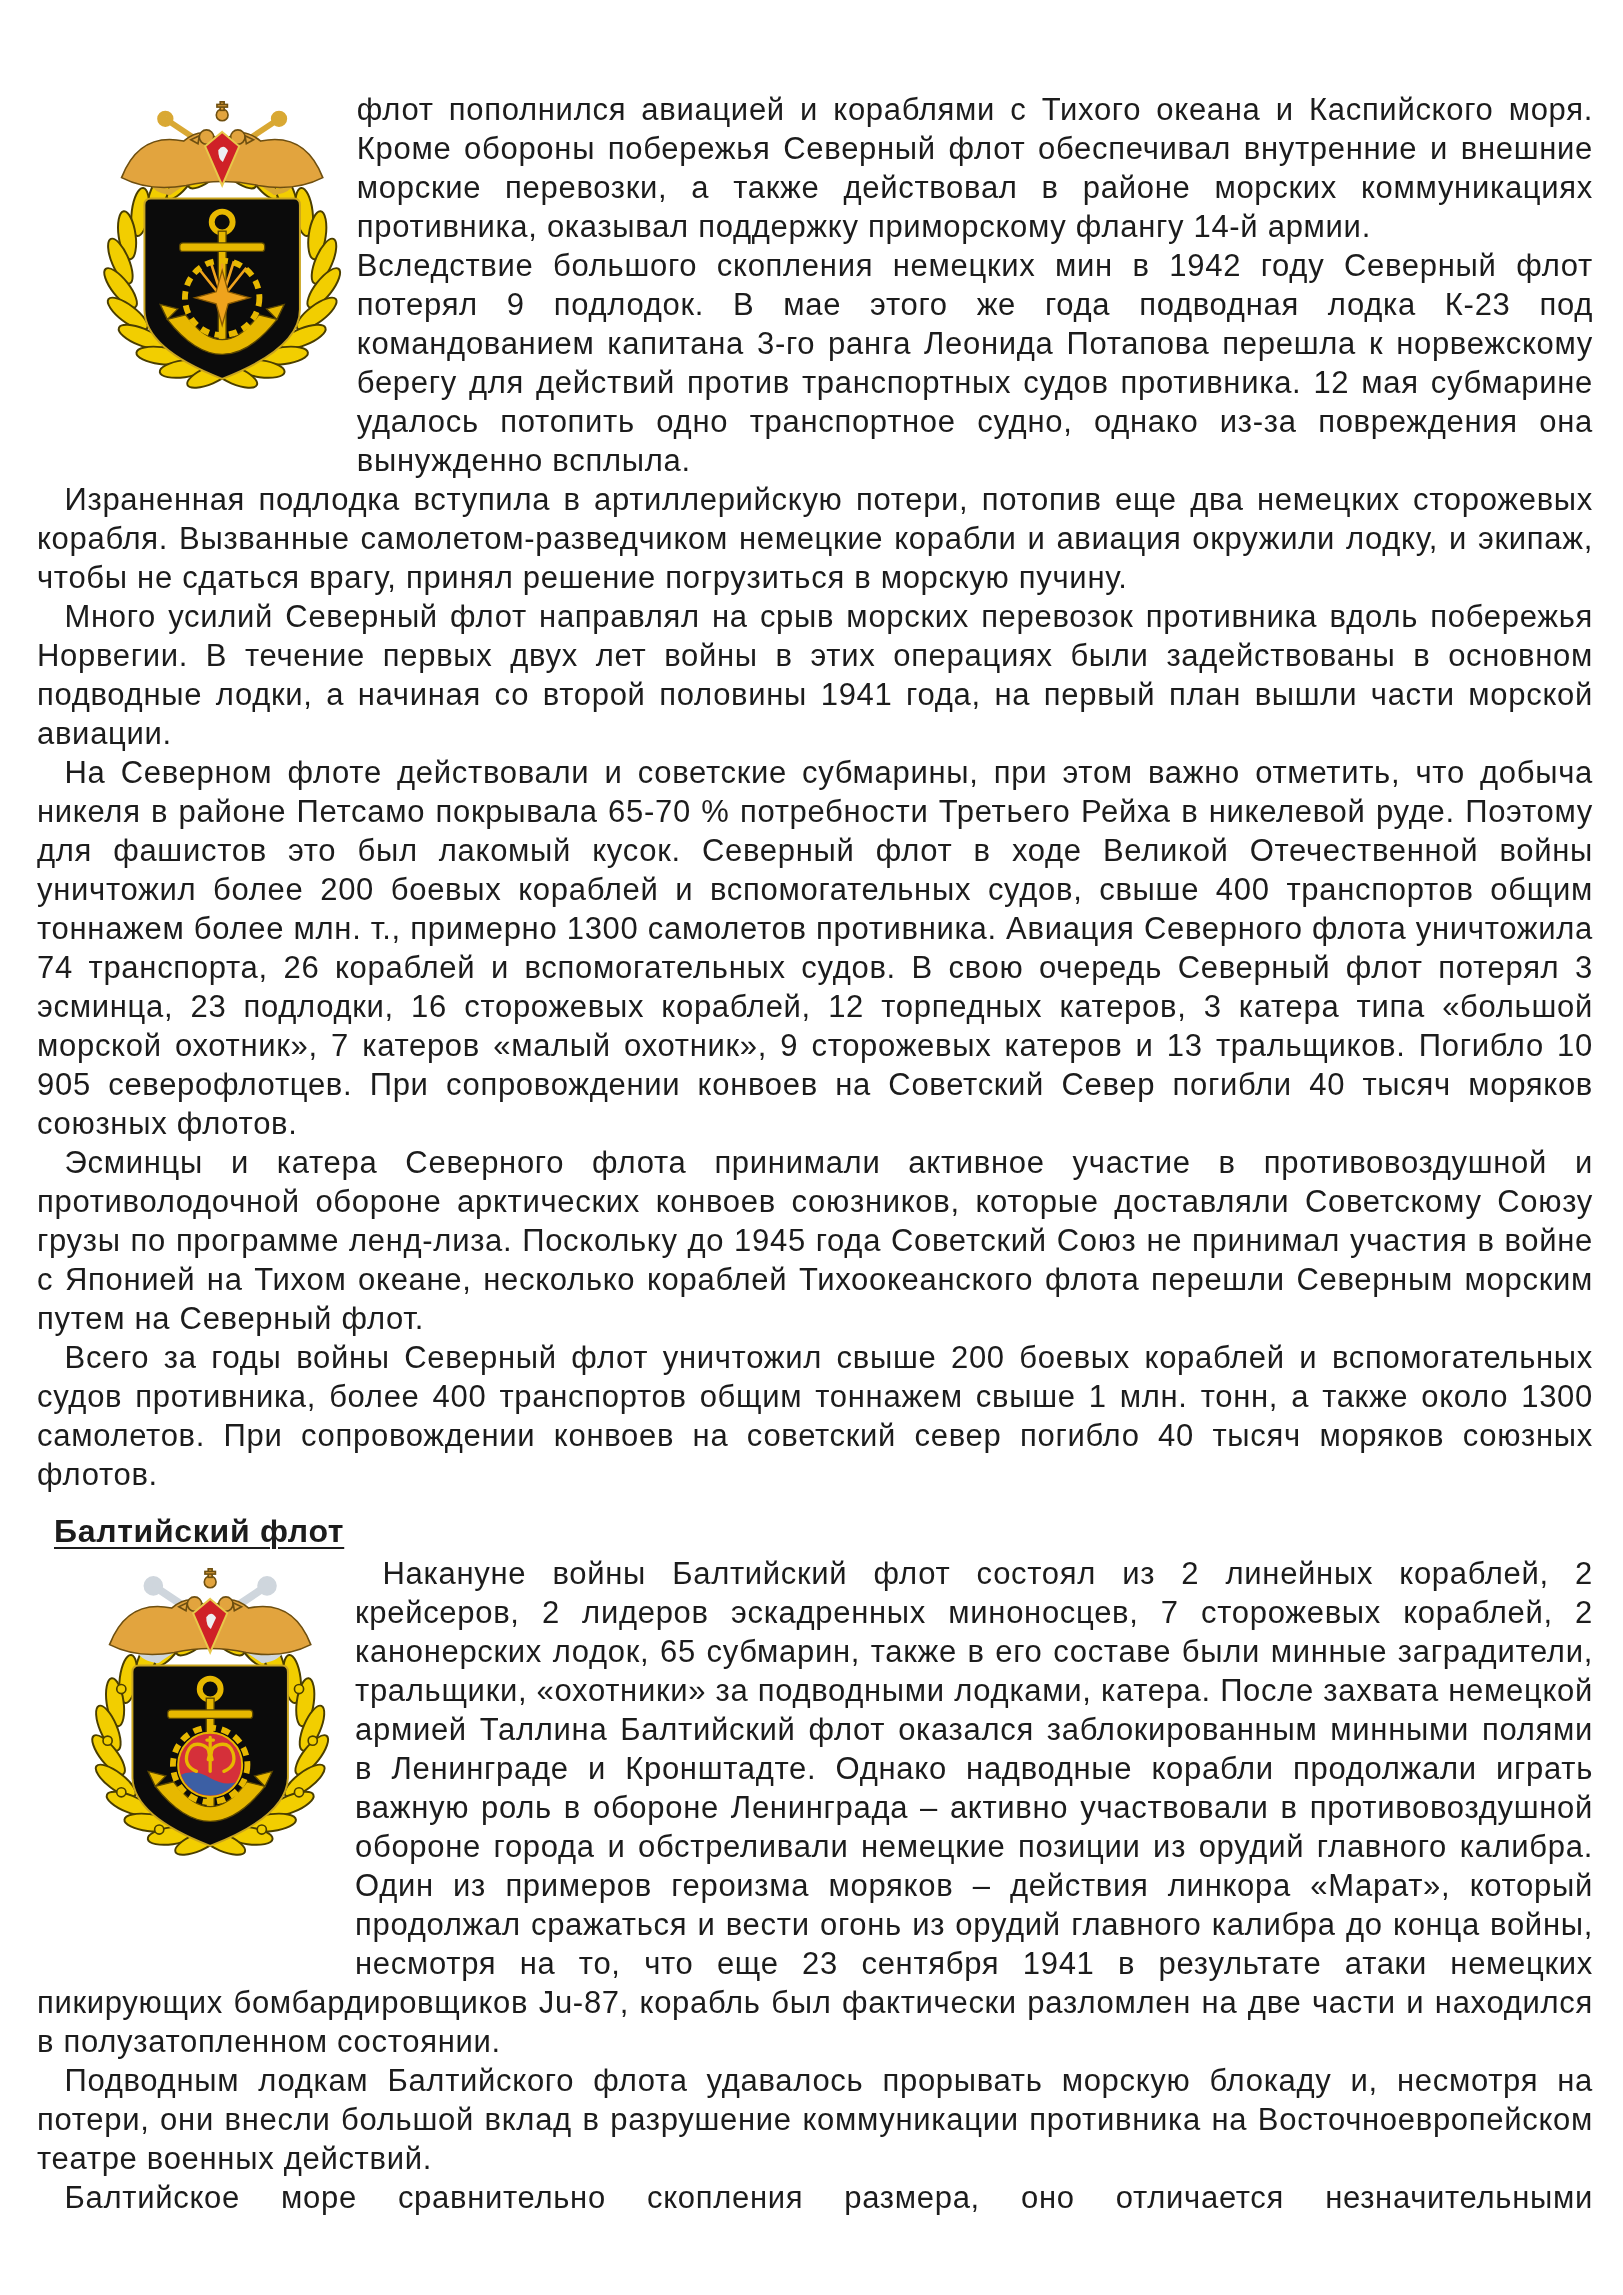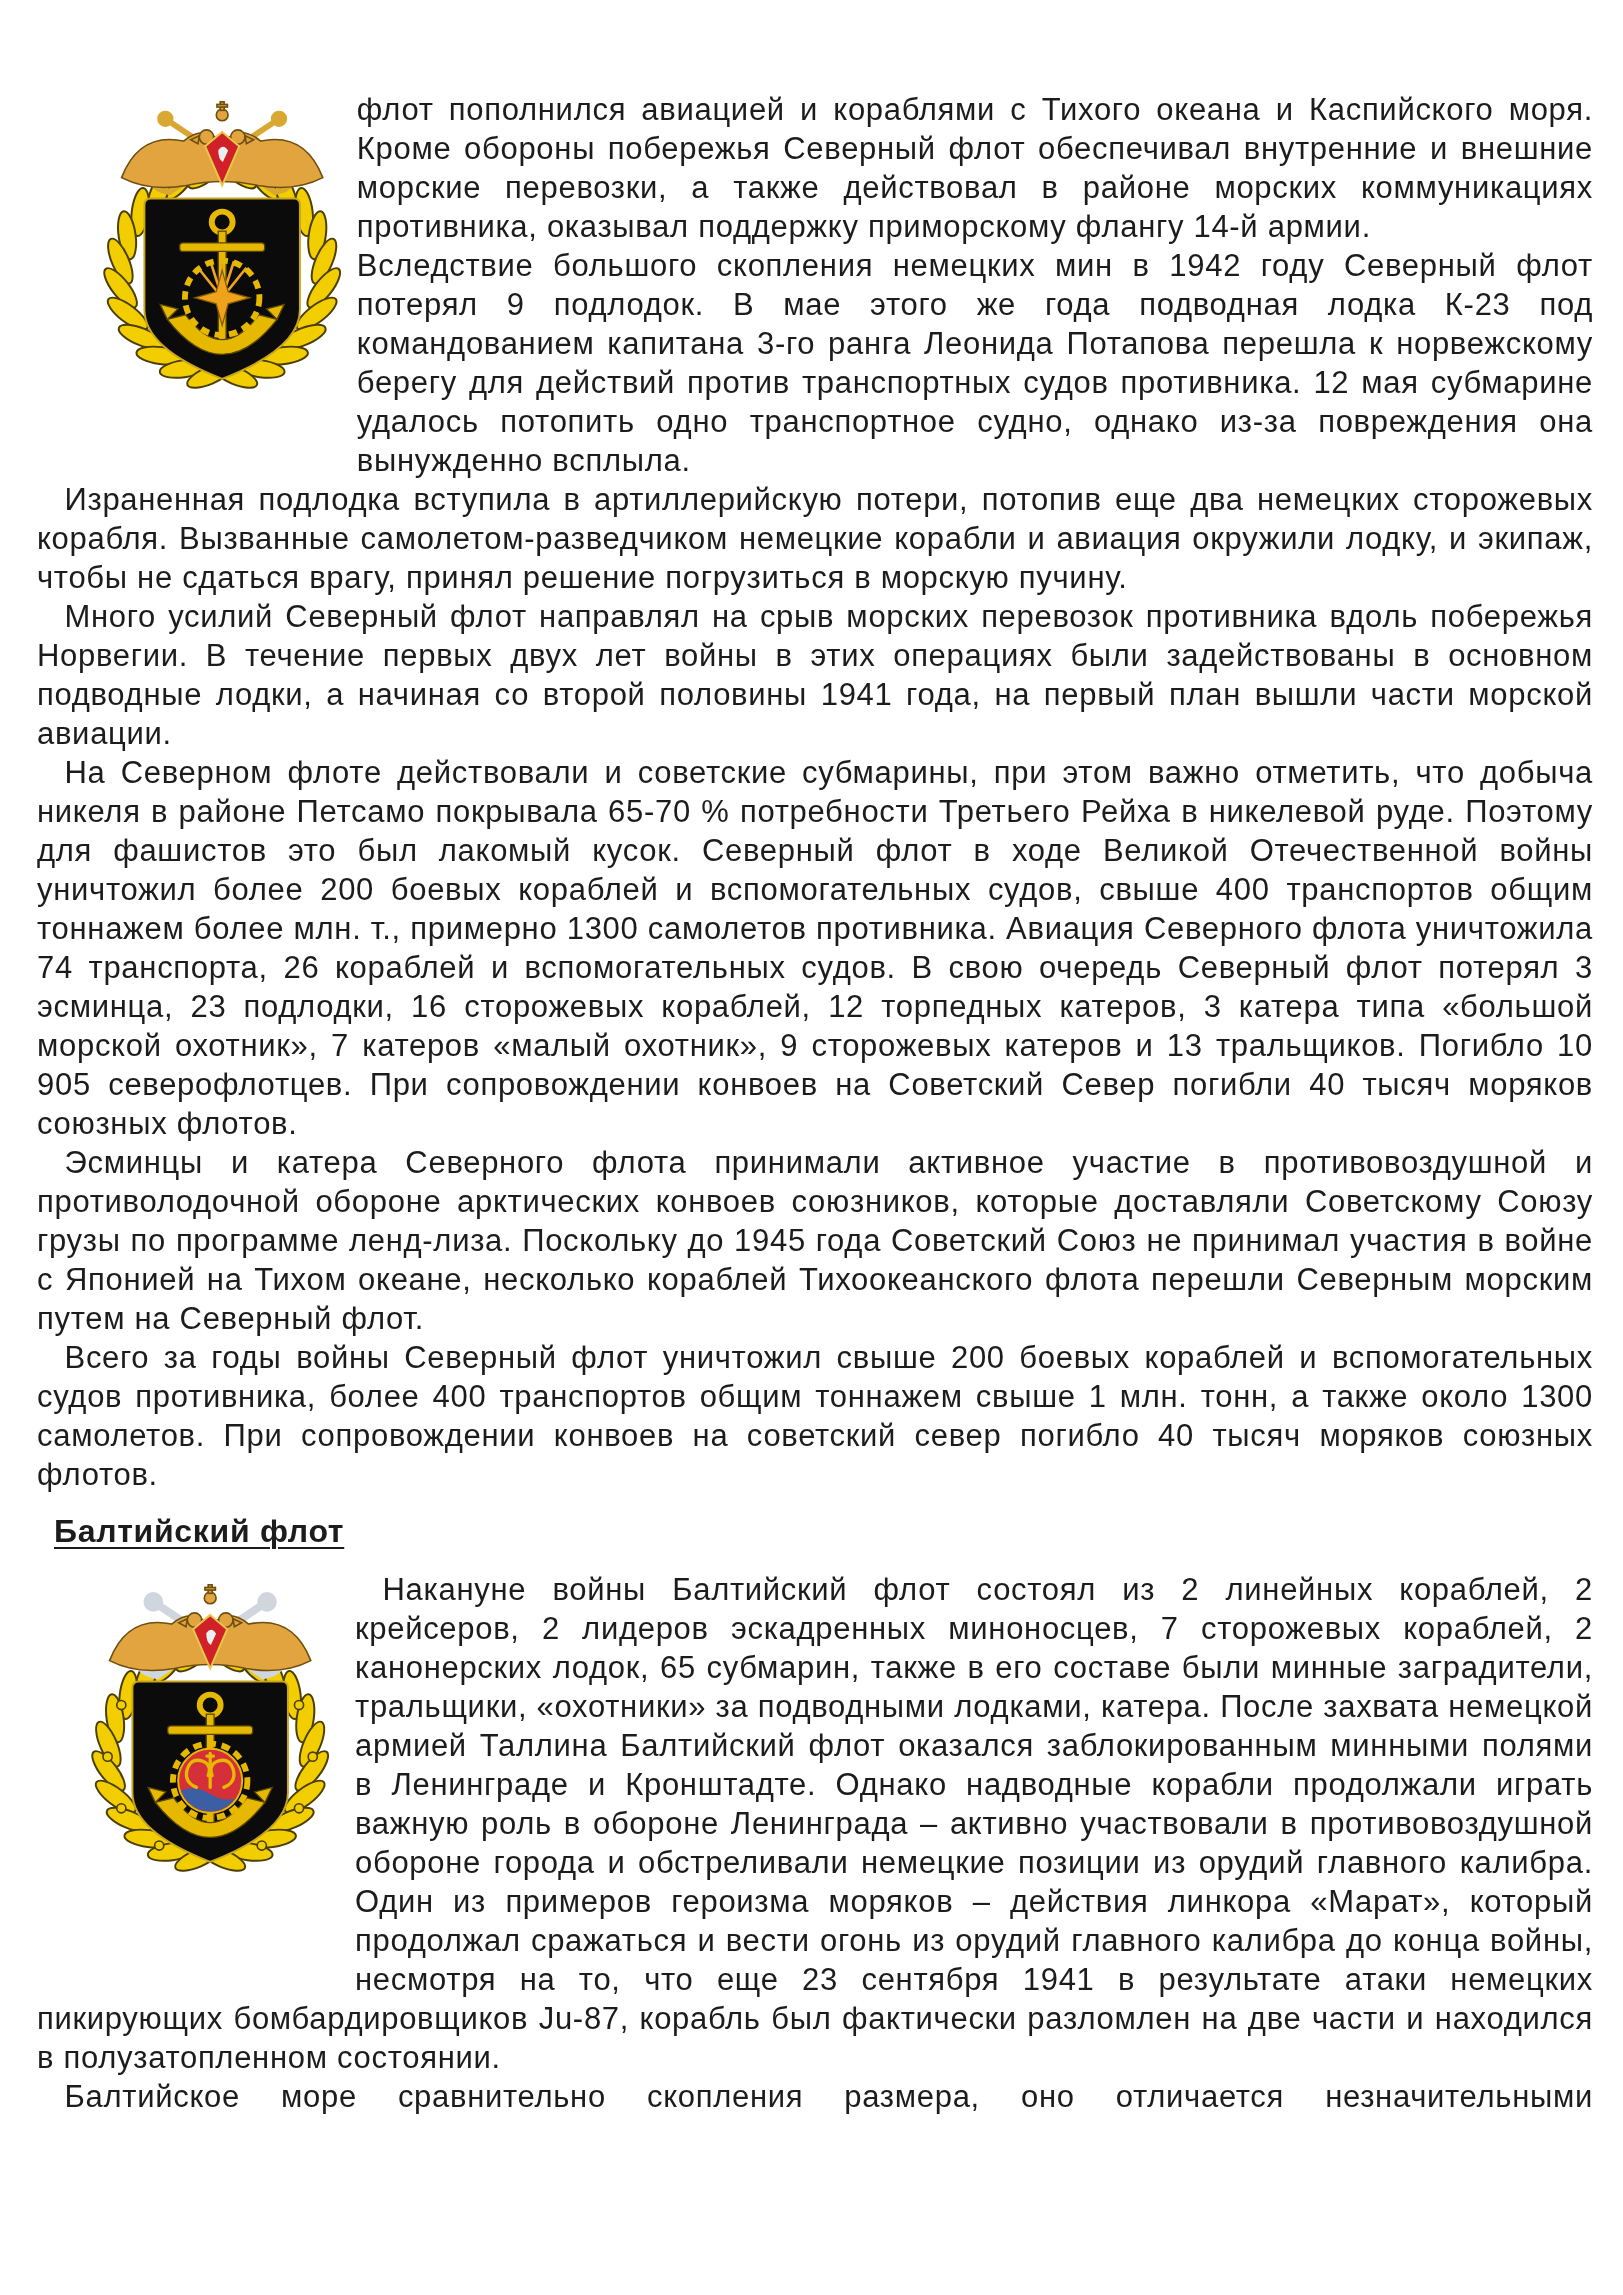--- a/index.html
+++ b/index.html
@@ -16,21 +16,21 @@
   .page{
     box-sizing:border-box;width:1623px;height:2295px;
     padding:90px 30px 8px 37px;
     font-family:"Liberation Sans","DejaVu Sans",sans-serif;
     font-size:31px;line-height:39px;letter-spacing:0.7px;color:var(--text);
   }
   .para{margin:0;text-align:justify;text-indent:27.5px;}
   .para.cont{text-indent:0;}
   .para.justify-last{text-align-last:justify;}
   .heading{
-    clear:both;font-size:32px;font-weight:700;margin:17px 0 18px;
+    clear:both;font-size:32px;font-weight:700;margin:17px 0 2px;
     text-indent:17px;line-height:41px;
     text-decoration:underline;text-decoration-thickness:2px;text-underline-offset:4.6px;
   }
   figure.emblem{float:left;margin:3.9px 11.8px 0 63px;width:245px;height:361px;}
   figure.emblem.baltic{margin:6.5px 22px 0 51px;height:393px;}
   figure.emblem svg{display:block;width:100%;height:auto;}
 
   
   .wreath-leaf{fill:var(--wreath-gold);stroke:var(--wreath-outline);stroke-width:3;}
   .berry{fill:var(--wreath-gold);stroke:var(--wreath-outline);stroke-width:2.5;}
@@ -233,17 +233,18 @@
             <path d="M208,322 q20,-8 14,-28 q-6,-18 -24,-12 q-14,6 -8,22"></path>
             <path d="M187,280 v42"></path>
             <path d="M187,270 v8 M182,274 h10"></path>
           </g>
         </g>
         <circle class="chain" cx="187" cy="312" r="57"></circle>
       </svg>
     </figure>
 
     <p class="para">Накануне войны Балтийский флот состоял из 2 линейных кораблей, 2 крейсеров, 2 лидеров эскадренных миноносцев, 7 сторожевых кораблей, 2 канонерских лодок, 65 субмарин, также в его составе были минные заградители, тральщики, «охотники» за подводными лодками, катера. После захвата немецкой армией Таллина Балтийский флот оказался заблокированным минными полями в Ленинграде и Кронштадте. Однако надводные корабли продолжали играть важную роль в обороне Ленинграда – активно участвовали в противовоздушной обороне города и обстреливали немецкие позиции из орудий главного калибра. Один из примеров героизма моряков – действия линкора «Марат», который продолжал сражаться и вести огонь из орудий главного калибра до конца войны, несмотря на то, что еще 23 сентября 1941 в результате атаки немецких пикирующих бомбардировщиков Ju-87, корабль был фактически разломлен на две части и находился в полузатопленном состоянии.</p>
+    <p class="para">Подводным лодкам Балтийского флота удавалось прорывать морскую блокаду и, несмотря на потери, они внесли большой вклад в разрушение коммуникации противника на Восточноевропейском театре военных действий.</p>
     <p class="para justify-last">Балтийское море сравнительно скопления размера, оно отличается незначительными</p>
   </section>
 
 </div>
 
 
 </body></html>

